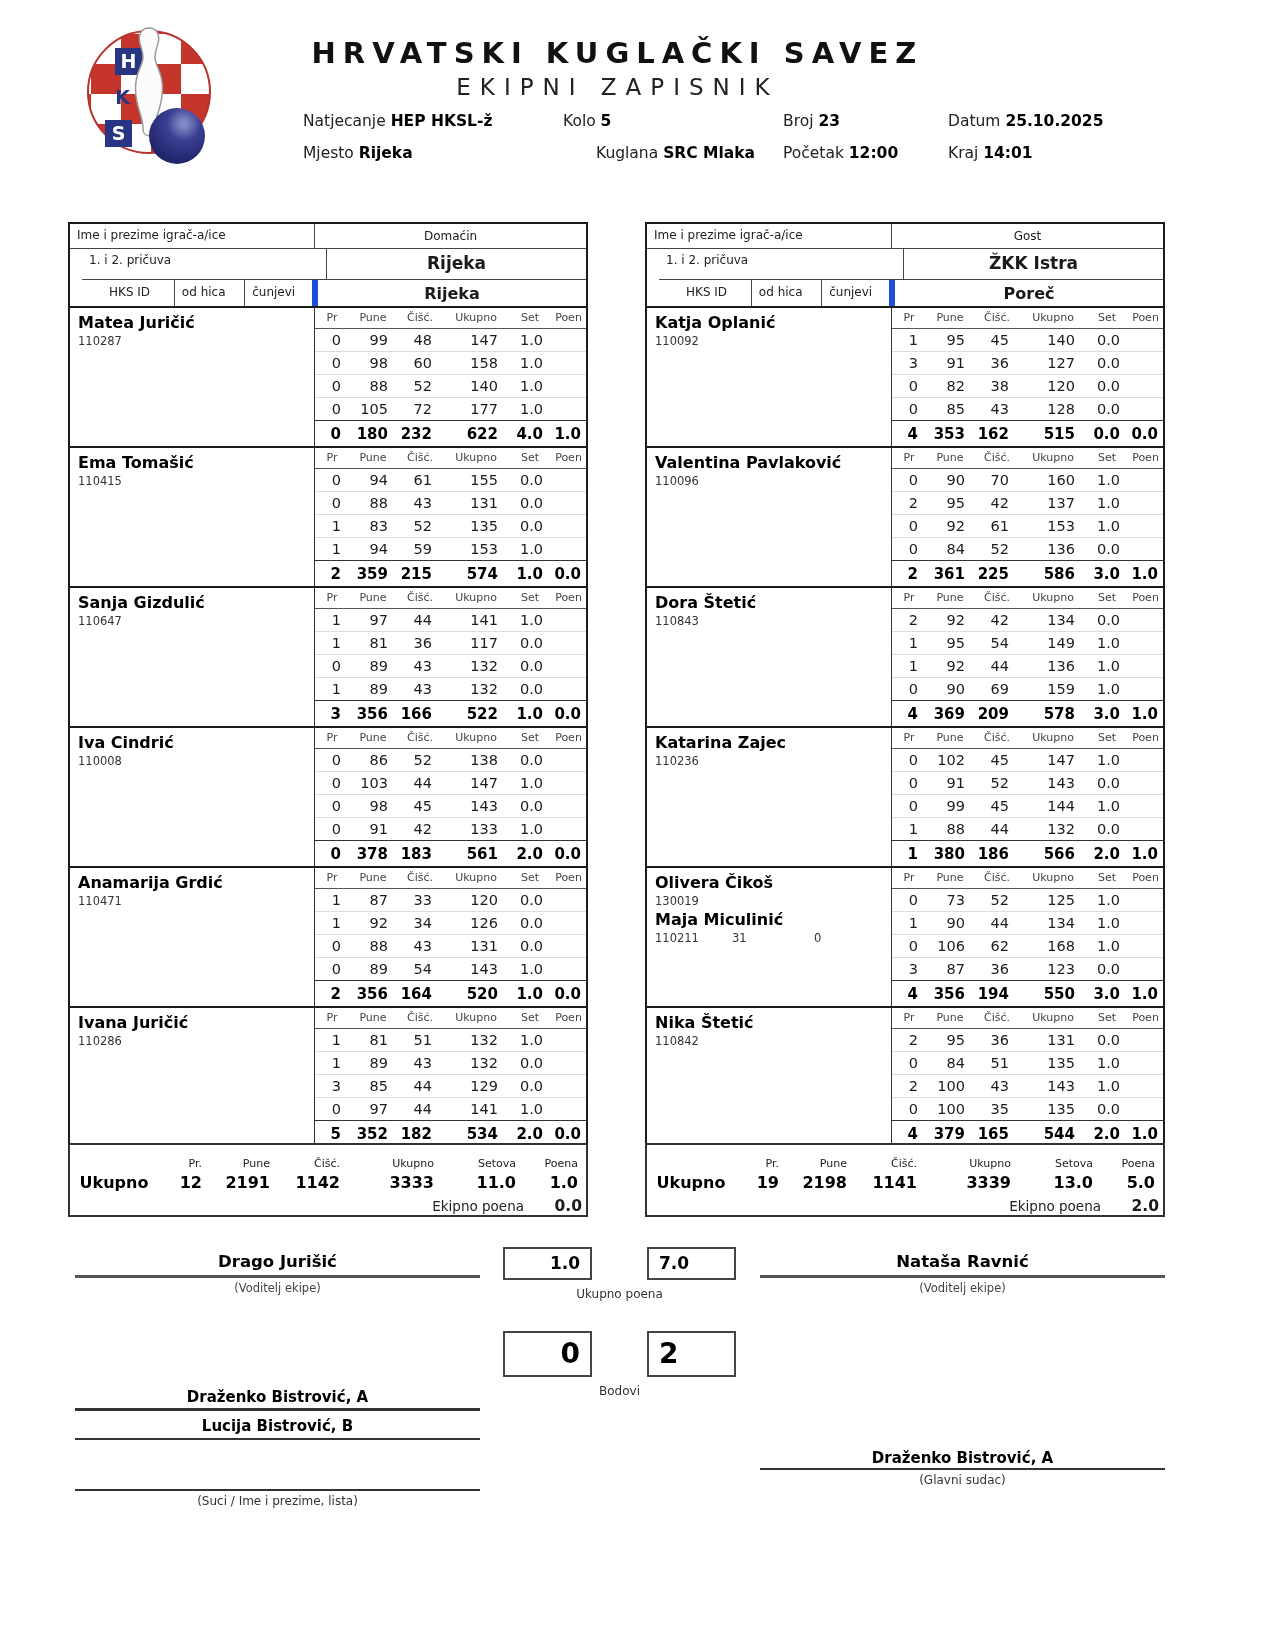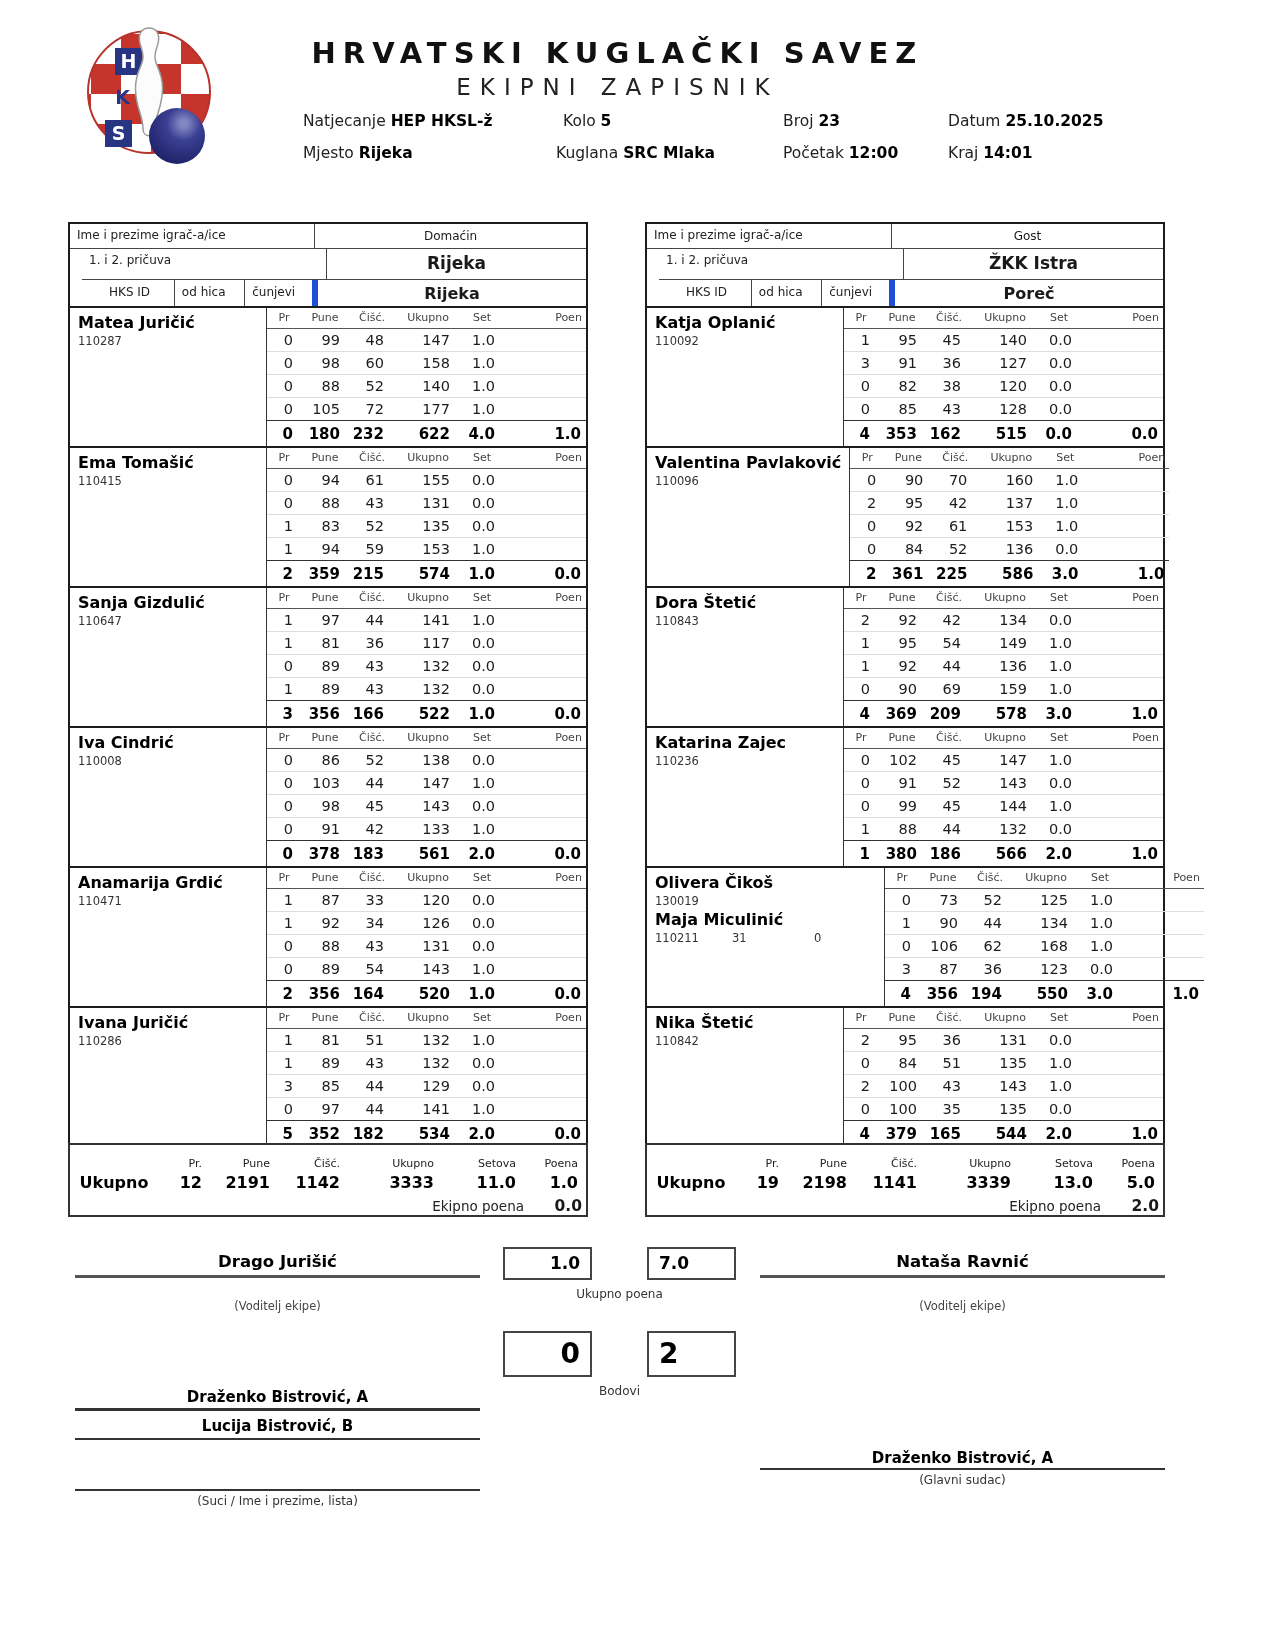--- a/index.html
+++ b/index.html
@@ -59,41 +59,41 @@
   .score-row { display:flex; height:23px; align-items:center; font-size:14.5px; color:#1c1c1c;
                border-bottom:1px solid #ddd; }
   .score-row.last { border-bottom:1.5px solid #333; }
   .score-total { display:flex; height:25px; align-items:center; font-size:15px; font-weight:bold; color:#000; }
   .sc { display:block; text-align:right; }
   .sc1{ width:34px; padding-right:8px; }
   .sc2{ width:48px; padding-right:9px; }
   .sc3{ width:46px; padding-right:11px; }
   .sc4{ width:66px; padding-right:11px; }
   .sc5{ width:42px; padding-right:8px; }
-  .sc6{ width:35px; padding-right:5px;margin-left:48px; }
+  .sc6{ width:35px; padding-right:5px; }
 
   
   .totals-box { position:absolute; top:1143px; width:520px; height:74px; border:2px solid #333;
                 background:#fff; padding-top:3px; }
   .trow { display:flex; }
   .thead7 { height:22px; align-items:flex-end; font-size:11px; color:#222; }
   .tvals { height:25px; align-items:center; font-size:16px; font-weight:bold; color:#000; }
   .tek { height:22px; align-items:center; justify-content:flex-end; }
   .tc { display:block; text-align:right; padding-right:4px; }
   .tc0{ width:88px; text-align:center; padding-right:0; }
   .tc1{ width:48px; } .tc2{ width:68px; } .tc3{ width:70px; }
   .tc4{ width:94px; } .tc5{ width:82px; } .tc6{ width:62px; }
   .ek-label { font-size:13.5px; color:#222; text-align:right; }
   .ek-val { font-size:15.5px; font-weight:bold; }
 
   
   .sig { position:absolute; width:405px; text-align:center; }
   .sig-name { font-size:16.5px; font-weight:bold; color:#000; margin-bottom:4px; white-space:nowrap; }
   .sig-line { height:2.5px; background:#555; }
-  .sig-label { font-size:11.5px; color:#444; margin-top:21px; }
+  .sig-label { font-size:11.5px; color:#444; margin-top:3px; }
   .vbox { position:absolute; width:89px; height:33px; border:2px solid #444; background:#fff;
           font-size:17px; font-weight:bold; line-height:29px; color:#000; }
   .vbox.vr { text-align:right; padding-right:10px; }
   .vbox.vl { text-align:left; padding-left:10px; }
   .vbox.big { height:46px; font-size:28px; line-height:42px; }
   .center-label { position:absolute; font-size:12px; color:#333; text-align:center; }
   .ref-name { position:absolute; width:405px; text-align:center; font-size:15px; font-weight:bold;
               color:#000; white-space:nowrap; }
   .ref-line { position:absolute; width:405px; background:#333; }
 </style>
@@ -114,21 +114,21 @@
   </div>
 
   <div class="title">HRVATSKI KUGLAČKI SAVEZ</div>
   <div class="subtitle">EKIPNI ZAPISNIK</div>
 
   <div class="info-item" style="left:303px;top:112px"><span>Natjecanje</span> <b>HEP HKSL-ž</b></div>
   <div class="info-item" style="left:563px;top:112px"><span>Kolo</span> <b>5</b></div>
   <div class="info-item" style="left:783px;top:112px"><span>Broj</span> <b>23</b></div>
   <div class="info-item" style="left:948px;top:112px"><span>Datum</span> <b>25.10.2025</b></div>
   <div class="info-item" style="left:303px;top:144px"><span>Mjesto</span> <b>Rijeka</b></div>
-  <div class="info-item" style="left:556px;top:144px"><span>Kuglana</span> <b>SRC Mlaka</b></div>
+  <div class="info-item" style="left:596px;top:144px"><span>Kuglana</span> <b>SRC Mlaka</b></div>
   <div class="info-item" style="left:783px;top:144px"><span>Početak</span> <b>12:00</b></div>
   <div class="info-item" style="left:948px;top:144px"><span>Kraj</span> <b>14:01</b></div>
 
   <div class="team" id="team-0" style="left:68px">
       <div class="thead-row r1">
           <div class="lcol">Ime i prezime igrač-a/ice</div>
           <div class="rcol">Domaćin</div>
       </div>
       <div class="thead-row r2">
           <div class="lcol">1. i 2. pričuva</div>

